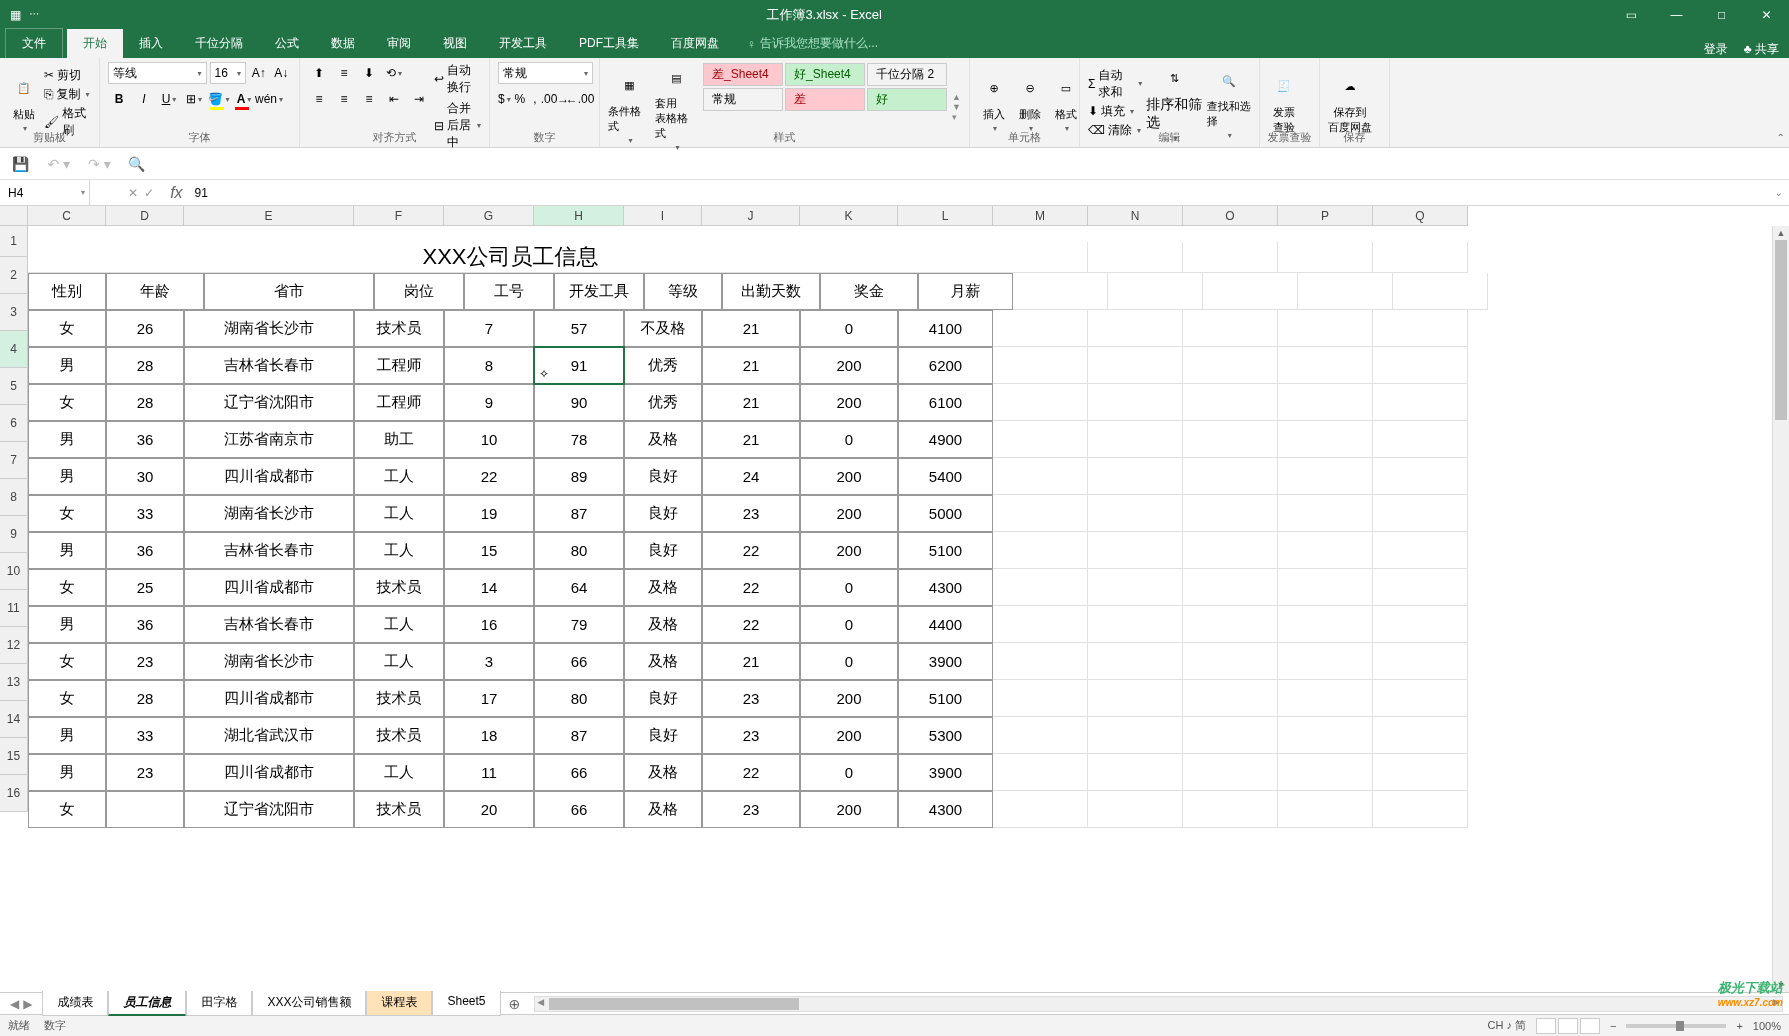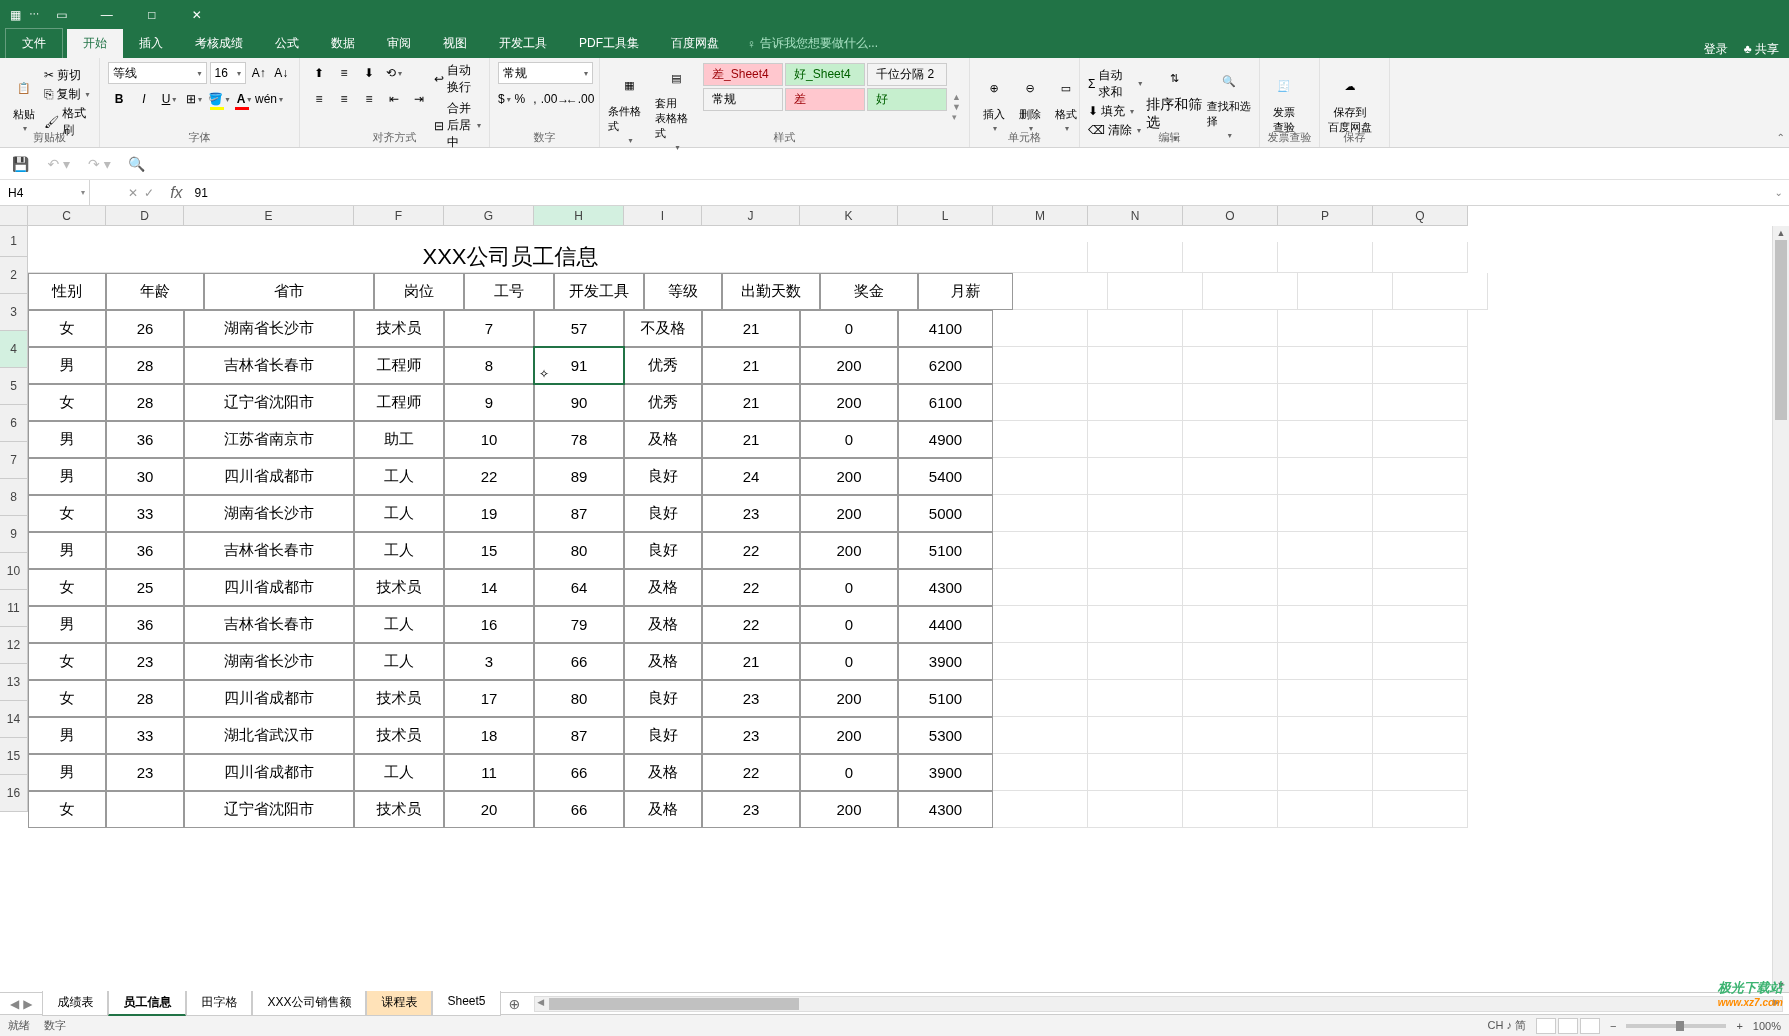--- a/index.html
+++ b/index.html
@@ -62,21 +62,21 @@
 .cell.data-cell { border: 1px solid #999; }
 .cell.sel { outline: 2px solid #217346; outline-offset: -1px; z-index: 10; position: relative; }
 .scroll-v { position: absolute; right: 0; top: 20px; width: 17px; bottom: 0; background: #f0f0f0; border-left: 1px solid #ddd; }
 .scroll-v-thumb { position: absolute; left: 2px; right: 2px; top: 14px; height: 180px; background: #c1c1c1; }
 .scroll-arrow { position: absolute; left: 0; right: 0; height: 14px; display: flex; align-items: center; justify-content: center; font-size: 9px; color: #666; }
 
 
 .sheet-tabs-row { height: 22px; background: #fff; display: flex; align-items: center; border-top: 1px solid #ccc; font-size: 12px; }
 .tab-nav { display: flex; gap: 4px; padding: 0 10px; color: #888; }
 .sheet-tab { padding: 3px 14px; border: 1px solid #ccc; border-top: none; background: #fff; cursor: pointer; }
-.sheet-tab.active { background: #fff; border-bottom: 2px solid #217346; font-weight: bold; }
+.sheet-tab.active { background: #fff; border-bottom: 2px solid #217346; font-weight: bold; font-style: italic; }
 .sheet-tab.colored { background: #ffe2b8; }
 .add-sheet { padding: 0 8px; font-size: 14px; color: #666; cursor: pointer; }
 .scroll-h { flex: 1; height: 16px; background: #f0f0f0; margin: 0 6px; border: 1px solid #ddd; position: relative; }
 .scroll-h-thumb { position: absolute; left: 14px; top: 1px; bottom: 1px; width: 250px; background: #c1c1c1; }
 
 
 .status-bar { height: 22px; background: #f3f3f3; border-top: 1px solid #ccc; display: flex; align-items: center; font-size: 11px; color: #555; padding: 0 8px; }
 .status-right { margin-left: auto; display: flex; align-items: center; gap: 10px; }
 .view-btns { display: flex; gap: 2px; }
 .view-btn { width: 20px; height: 16px; border: 1px solid #ccc; background: #fff; }
@@ -93,33 +93,34 @@
 .big-icon { width: 32px; height: 32px; display: flex; align-items: center; justify-content: center; }
 </style>
 </head>
 <body>
 
 <div class="titlebar">
   <div class="left-icons">
     <span style="color:#fff;">▦</span>
     <span style="font-size:10px;">⋯</span>
   </div>
+  <div class="title">工作簿3.xlsx - Excel</div>
   <div class="right-icons">
     <div class="win-btn">▭</div>
     <div class="win-btn">—</div>
     <div class="win-btn">□</div>
     <div class="win-btn close">✕</div>
   </div>
 </div>
 
 <div class="ribbon-tabs">
   <div class="ribbon-tab file">文件</div>
   <div class="ribbon-tab active">开始</div>
   <div class="ribbon-tab">插入</div>
-  <div class="ribbon-tab">考核成绩</div>
+  <div class="ribbon-tab">千位分隔</div>
   <div class="ribbon-tab">公式</div>
   <div class="ribbon-tab">数据</div>
   <div class="ribbon-tab">审阅</div>
   <div class="ribbon-tab">视图</div>
   <div class="ribbon-tab">开发工具</div>
   <div class="ribbon-tab">PDF工具集</div>
   <div class="ribbon-tab">百度网盘</div>
   <div class="tell-me">
     <span>♀</span>
     <span>告诉我您想要做什么...</span>

